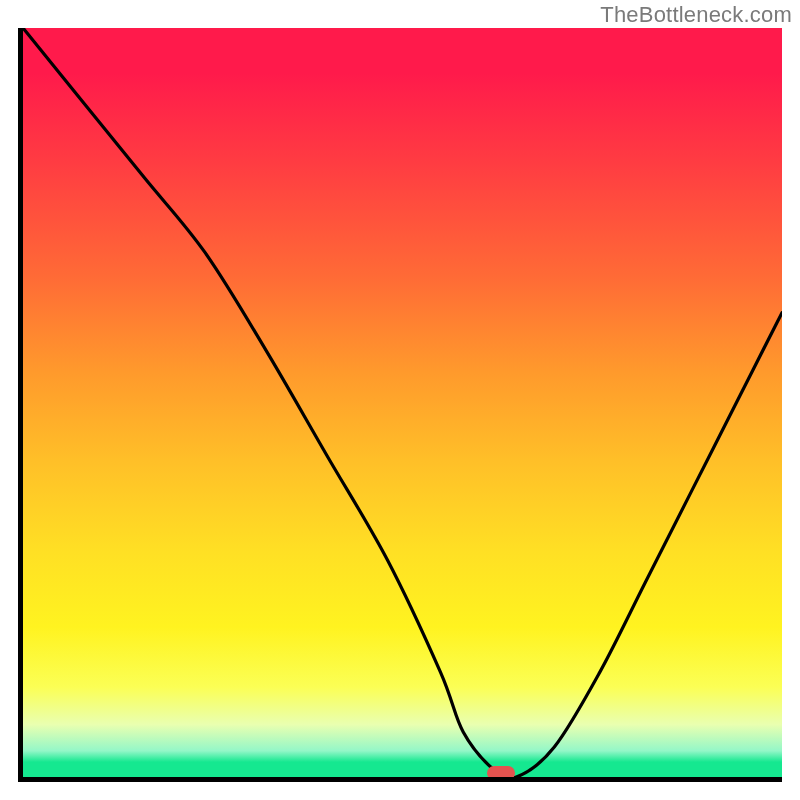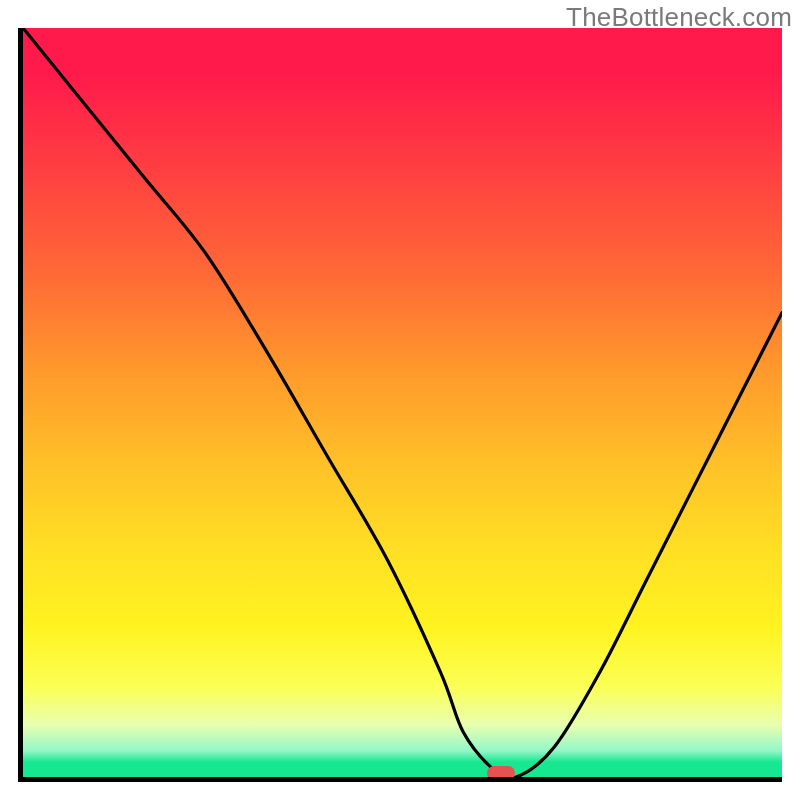--- a/index.html
+++ b/index.html
@@ -13,21 +13,21 @@
   }
   .container {
     position: relative;
     width: 800px;
     height: 800px;
   }
   .watermark {
     position: absolute;
     top: 2px;
     right: 8px;
-    font-size: 26px;
+    font-size: 22px;
     color: #7a7a7a;
     font-weight: 500;
     letter-spacing: 0.2px;
     z-index: 10;
   }
   .frame {
     position: absolute;
     left: 18px;
     top: 28px;
     width: 764px;

